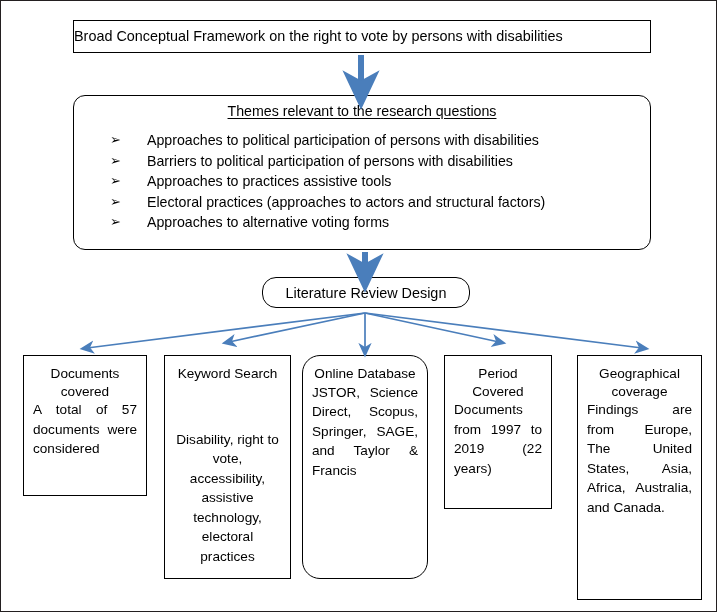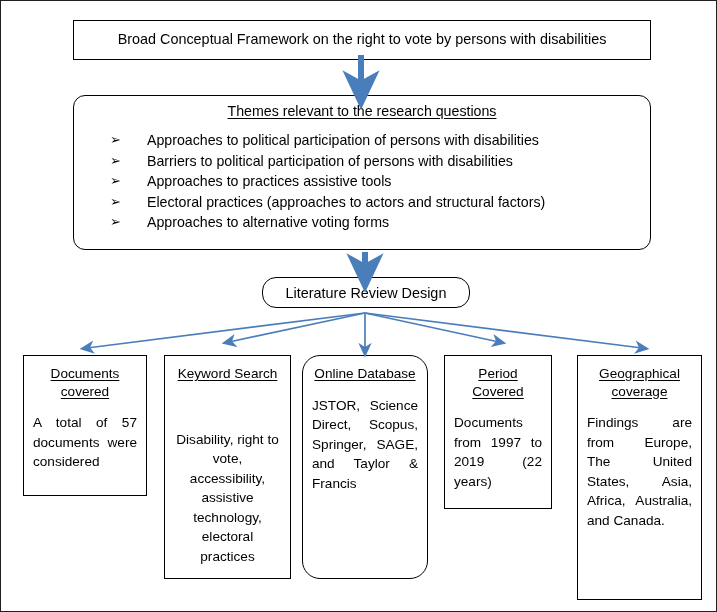--- a/index.html
+++ b/index.html
@@ -26,24 +26,24 @@
     background: #ffffff;
     border: 1.4px solid #000000;
     box-sizing: border-box;
   }
 
   
   #framework-box {
     left: 72px;
     top: 19px;
     width: 578px;
-    height: 40px;
+    height: 33px;
     display: flex;
     align-items: center;
-    justify-content: center;
+    justify-content: flex-start;
   }
   #framework-box .txt {
     font-size: 14.4px;
     line-height: 1.2;
     white-space: nowrap;
   }
 
   
   #themes-box {
     left: 72px;
@@ -107,23 +107,21 @@
   }
 
   
   .leaf-box {
     padding: 9px 9px 6px 9px;
   }
   .leaf-title {
     text-align: center;
     font-size: 13.6px;
     line-height: 17.5px;
-    text-decoration: underline;
     text-underline-offset: 2px;
-    margin-bottom: 13px;
   }
   .leaf-body {
     font-size: 13.6px;
     line-height: 19.6px;
     text-align: justify;
     text-justify: inter-word;
     hyphens: none;
   }
   .leaf-body.nojustify {
     text-align: center;

